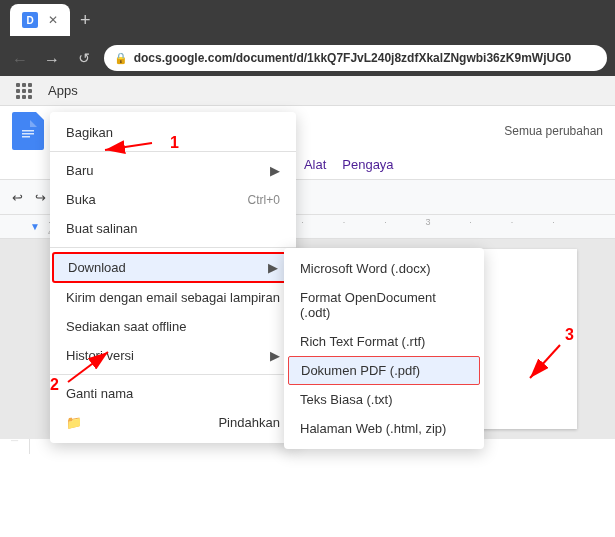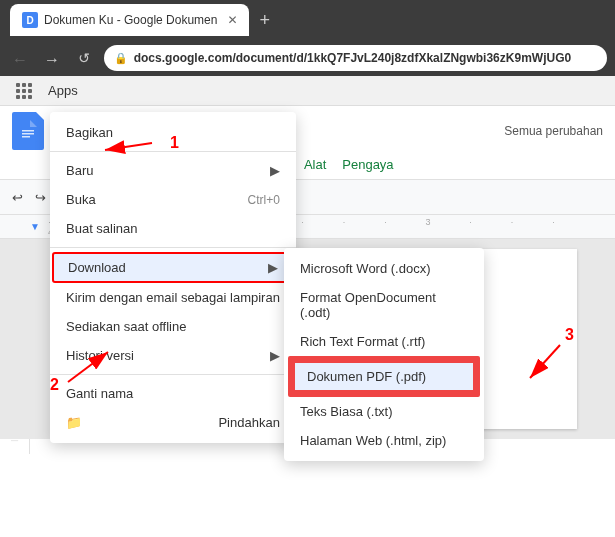--- a/index.html
+++ b/index.html
@@ -162,21 +162,21 @@
       right: 0;
       width: 0;
       height: 0;
       border-style: solid;
       border-width: 0 8px 8px 0;
       border-color: transparent #fff transparent transparent;
     }
     .menu-item {
       padding: 4px 8px;
       cursor: pointer;
-      color: #15803d;
+      color: #4c1d95;
       border-radius: 3px;
       font-size: 13px;
     }
     .menu-item:hover, .menu-item.active {
       background: #e8f0fe;
     }
     .menu-item.active {
       background: #e8f0fe;
     }
     .semua-perubahan {
@@ -313,21 +313,21 @@
       padding: 6px 0;
     }
     .submenu-item {
       padding: 7px 16px;
       cursor: pointer;
       color: #333;
       font-size: 13px;
     }
     .submenu-item.highlighted {
       background: #e8f0fe;
-      border: 7px solid #ef4444;
+      border: 1px solid #ef4444;
       border-radius: 2px;
       margin: 0 4px;
       padding: 6px 12px;
     }
 
     
     .arrows-overlay {
       position: absolute;
       top: 0;
       left: 0;
@@ -375,21 +375,20 @@
       border-radius: 3px;
     }
   </style>
 </head>
 <body>
 
 <div class="browser-chrome">
   <div class="tab-bar">
     <div class="tab-active">
       <div class="tab-icon">D</div>
-      <span>Dokumen Ku - Google Dokumen</span>
       <span class="tab-close">✕</span>
     </div>
     <span class="tab-new">+</span>
   </div>
 </div>
 
 <div class="address-bar-row">
   <span class="nav-btn disabled">←</span>
   <span class="nav-btn">→</span>
   <span class="refresh-btn">↺</span>

